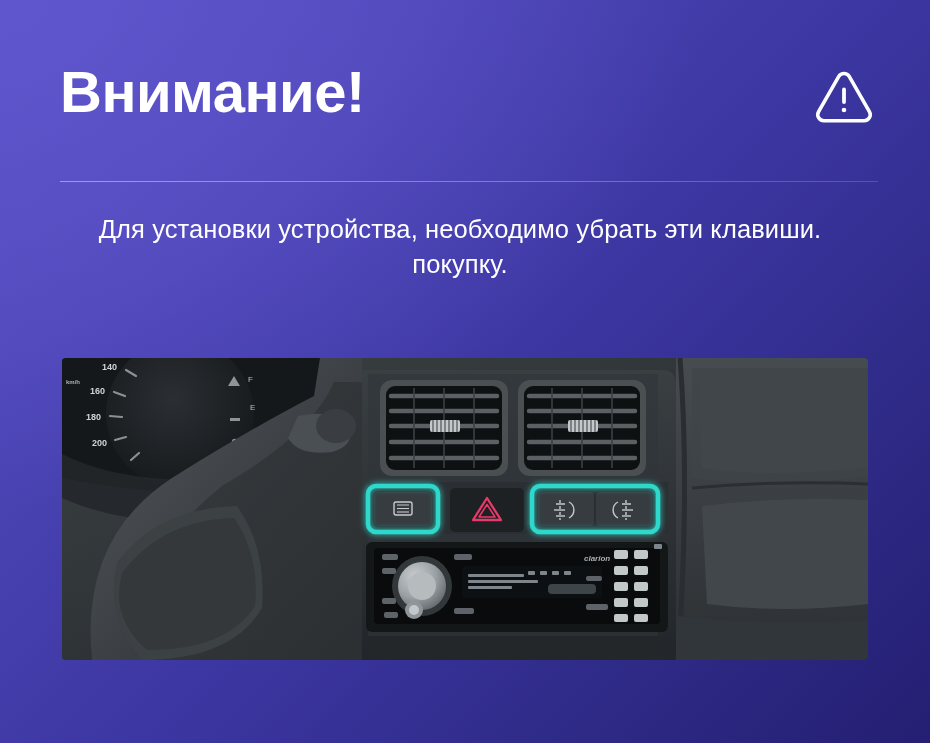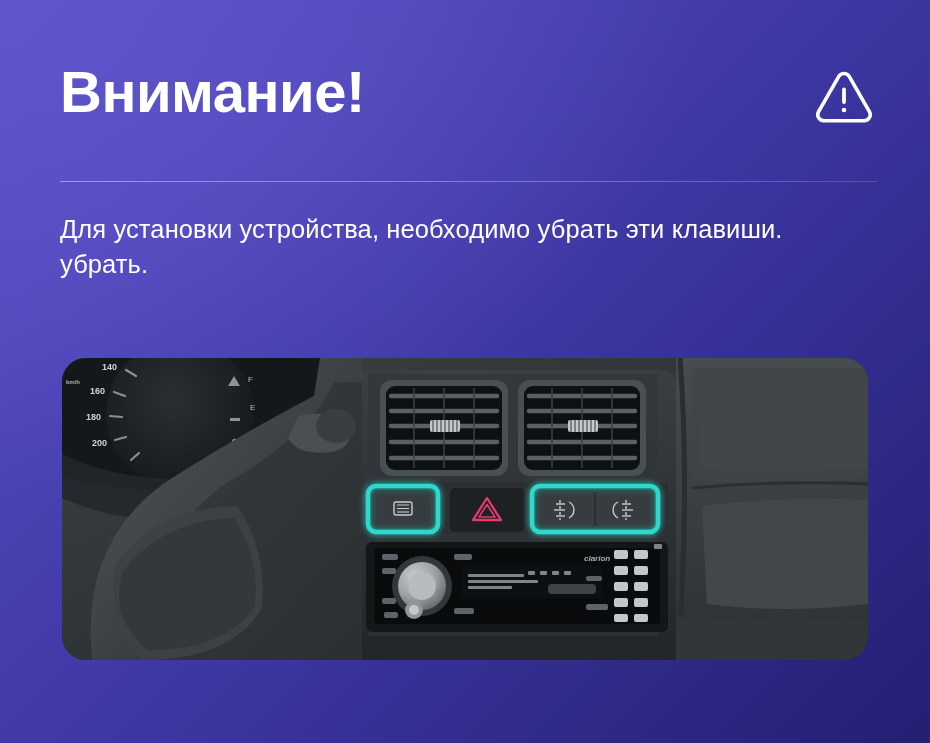--- a/index.html
+++ b/index.html
@@ -66,30 +66,30 @@
     position: absolute;
     left: 60px;
     top: 212px;
     width: 800px;
     color: #ffffff;
     font-size: 25.5px;
     line-height: 35px;
     font-weight: 500;
     letter-spacing: 0.1px;
   }
-  .body-copy p { margin: 0; }
+  .body-copy p { margin: 0; text-align: center; }
 
   
   .photo {
     position: absolute;
     left: 62px;
     top: 358px;
     width: 806px;
     height: 302px;
-    border-radius: 24px;
+    border-radius: 4px;
     overflow: hidden;
     background: #2d3134;
   }
   .photo svg { display: block; width: 100%; height: 100%; }
 </style>
 </head>
 <body>
 
 <div id="page">
 
@@ -102,21 +102,21 @@
         <path d="M34 25.5v12.5" fill="none" stroke="#ffffff" stroke-width="3.8" stroke-linecap="round"></path>
         <circle cx="34" cy="46" r="2.3" fill="#ffffff"></circle>
       </svg>
     </span>
   </div>
 
   <div class="divider"></div>
 
   <div class="body-copy">
     <p>Для установки устройства, необходимо убрать эти клавиши.</p>
-    <p>убрать.</p>
+    <p>покупку.</p>
   </div>
 
   <div class="photo">
     <svg viewBox="0 0 806 302" xmlns="http://www.w3.org/2000/svg" preserveAspectRatio="none">
       <defs>
         <linearGradient id="dashBase" x1="0" y1="0" x2="1" y2="1">
           <stop offset="0%" stop-color="#3b4043"></stop>
           <stop offset="45%" stop-color="#303538"></stop>
           <stop offset="100%" stop-color="#1d2123"></stop>
         </linearGradient>

